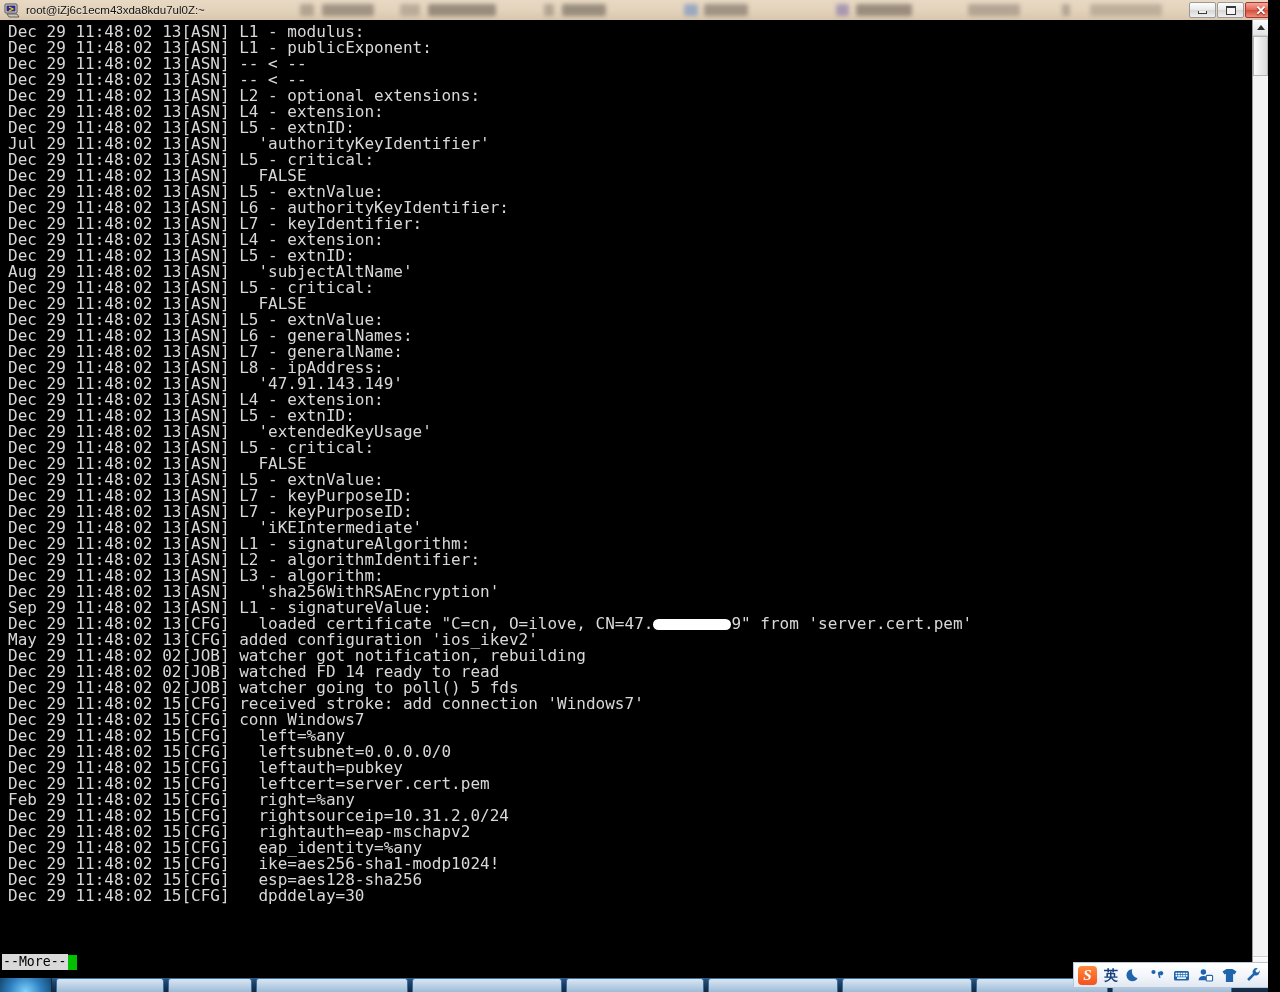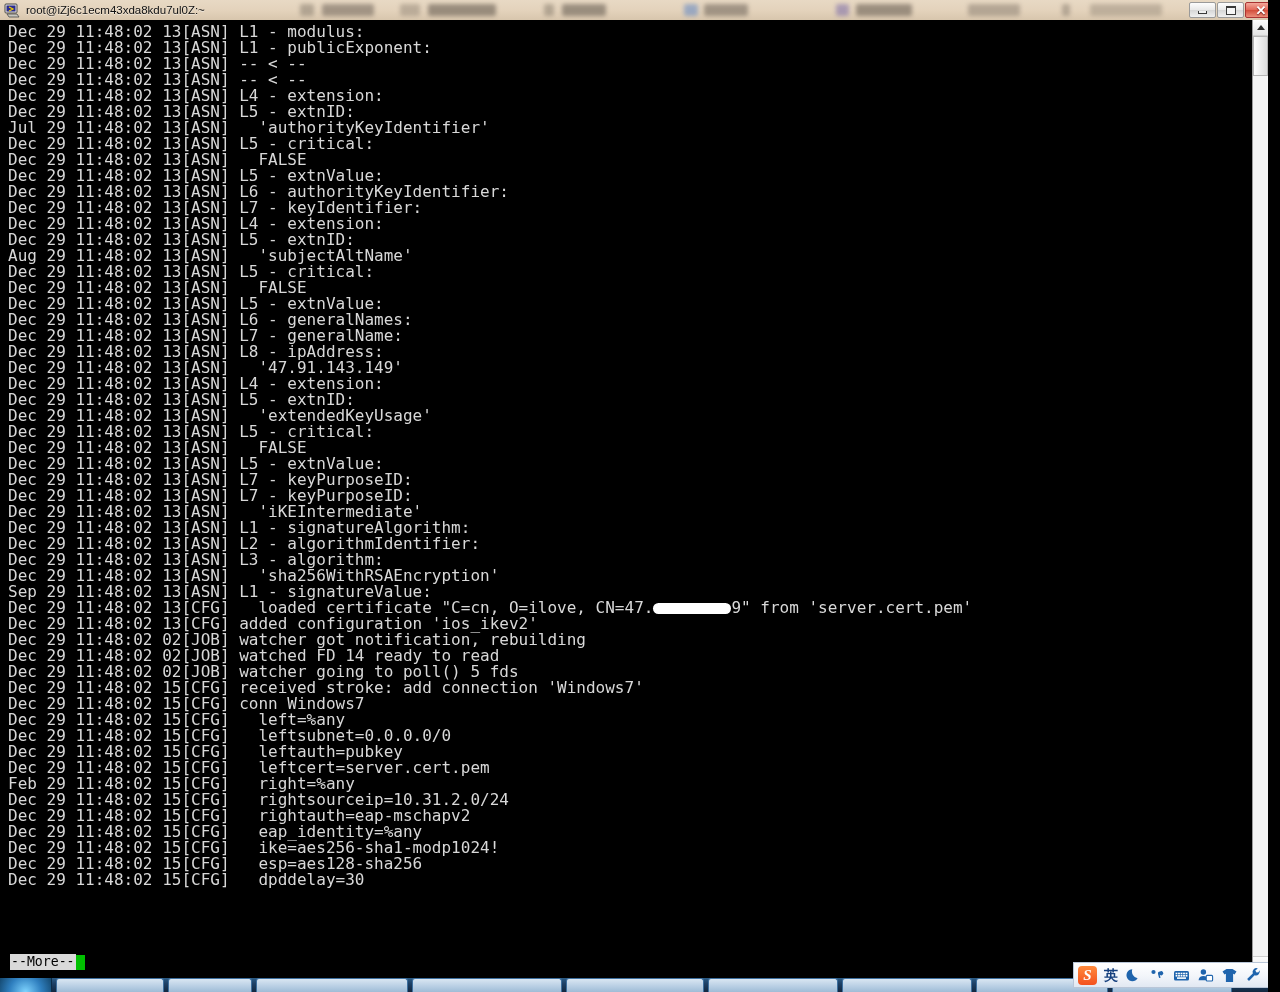--- a/index.html
+++ b/index.html
@@ -144,21 +144,21 @@
     position: relative;
   }
 
   
   .more-row {
     position: absolute;
     left: 0; bottom: 2px;
     height: 16px;
     display: flex;
     align-items: center;
-    padding-left: 10px;
+    padding-left: 2px;
   }
   .more-prompt {
     background: #d9d9d9;
     color: #000000;
     font-family: "DejaVu Sans Mono", monospace;
     font-size: 13.2px;
     line-height: 16px;
     height: 16px;
     white-space: pre;
     padding: 0 1px;
@@ -316,20 +316,21 @@
         <span class="glyph-close">✕</span>
       </div>
     </div>
   </div>
 
   <div class="terminal" id="termBody">
     <div class="term-line">Dec 29 11:48:02 13[ASN] L1 - modulus:</div>
       <div class="term-line">Dec 29 11:48:02 13[ASN] L1 - publicExponent:</div>
       <div class="term-line">Dec 29 11:48:02 13[ASN] -- &lt; --</div>
       <div class="term-line">Dec 29 11:48:02 13[ASN] -- &lt; --</div>
+      <div class="term-line">Dec 29 11:48:02 13[ASN] L2 - optional extensions:</div>
       <div class="term-line">Dec 29 11:48:02 13[ASN] L4 - extension:</div>
       <div class="term-line">Dec 29 11:48:02 13[ASN] L5 - extnID:</div>
       <div class="term-line">Jul 29 11:48:02 13[ASN]   'authorityKeyIdentifier'</div>
       <div class="term-line">Dec 29 11:48:02 13[ASN] L5 - critical:</div>
       <div class="term-line">Dec 29 11:48:02 13[ASN]   FALSE</div>
       <div class="term-line">Dec 29 11:48:02 13[ASN] L5 - extnValue:</div>
       <div class="term-line">Dec 29 11:48:02 13[ASN] L6 - authorityKeyIdentifier:</div>
       <div class="term-line">Dec 29 11:48:02 13[ASN] L7 - keyIdentifier:</div>
       <div class="term-line">Dec 29 11:48:02 13[ASN] L4 - extension:</div>
       <div class="term-line">Dec 29 11:48:02 13[ASN] L5 - extnID:</div>
@@ -349,21 +350,21 @@
       <div class="term-line">Dec 29 11:48:02 13[ASN] L5 - extnValue:</div>
       <div class="term-line">Dec 29 11:48:02 13[ASN] L7 - keyPurposeID:</div>
       <div class="term-line">Dec 29 11:48:02 13[ASN] L7 - keyPurposeID:</div>
       <div class="term-line">Dec 29 11:48:02 13[ASN]   'iKEIntermediate'</div>
       <div class="term-line">Dec 29 11:48:02 13[ASN] L1 - signatureAlgorithm:</div>
       <div class="term-line">Dec 29 11:48:02 13[ASN] L2 - algorithmIdentifier:</div>
       <div class="term-line">Dec 29 11:48:02 13[ASN] L3 - algorithm:</div>
       <div class="term-line">Dec 29 11:48:02 13[ASN]   'sha256WithRSAEncryption'</div>
       <div class="term-line">Sep 29 11:48:02 13[ASN] L1 - signatureValue:</div>
       <div class="term-line"><span>Dec 29 11:48:02 13[CFG]   loaded certificate "C=cn, O=ilove, CN=47.</span><span class="redact" style="width: 78px;"></span><span>9" from 'server.cert.pem'</span></div>
-      <div class="term-line">Dec 29 11:48:02 13[CFG] added configuration 'ios_ikev2'</div>
+      <div class="term-line">May 29 11:48:02 13[CFG] added configuration 'ios_ikev2'</div>
       <div class="term-line">Dec 29 11:48:02 02[JOB] watcher got notification, rebuilding</div>
       <div class="term-line">Dec 29 11:48:02 02[JOB] watched FD 14 ready to read</div>
       <div class="term-line">Dec 29 11:48:02 02[JOB] watcher going to poll() 5 fds</div>
       <div class="term-line">Dec 29 11:48:02 15[CFG] received stroke: add connection 'Windows7'</div>
       <div class="term-line">Dec 29 11:48:02 15[CFG] conn Windows7</div>
       <div class="term-line">Dec 29 11:48:02 15[CFG]   left=%any</div>
       <div class="term-line">Dec 29 11:48:02 15[CFG]   leftsubnet=0.0.0.0/0</div>
       <div class="term-line">Dec 29 11:48:02 15[CFG]   leftauth=pubkey</div>
       <div class="term-line">Dec 29 11:48:02 15[CFG]   leftcert=server.cert.pem</div>
       <div class="term-line">Feb 29 11:48:02 15[CFG]   right=%any</div>

